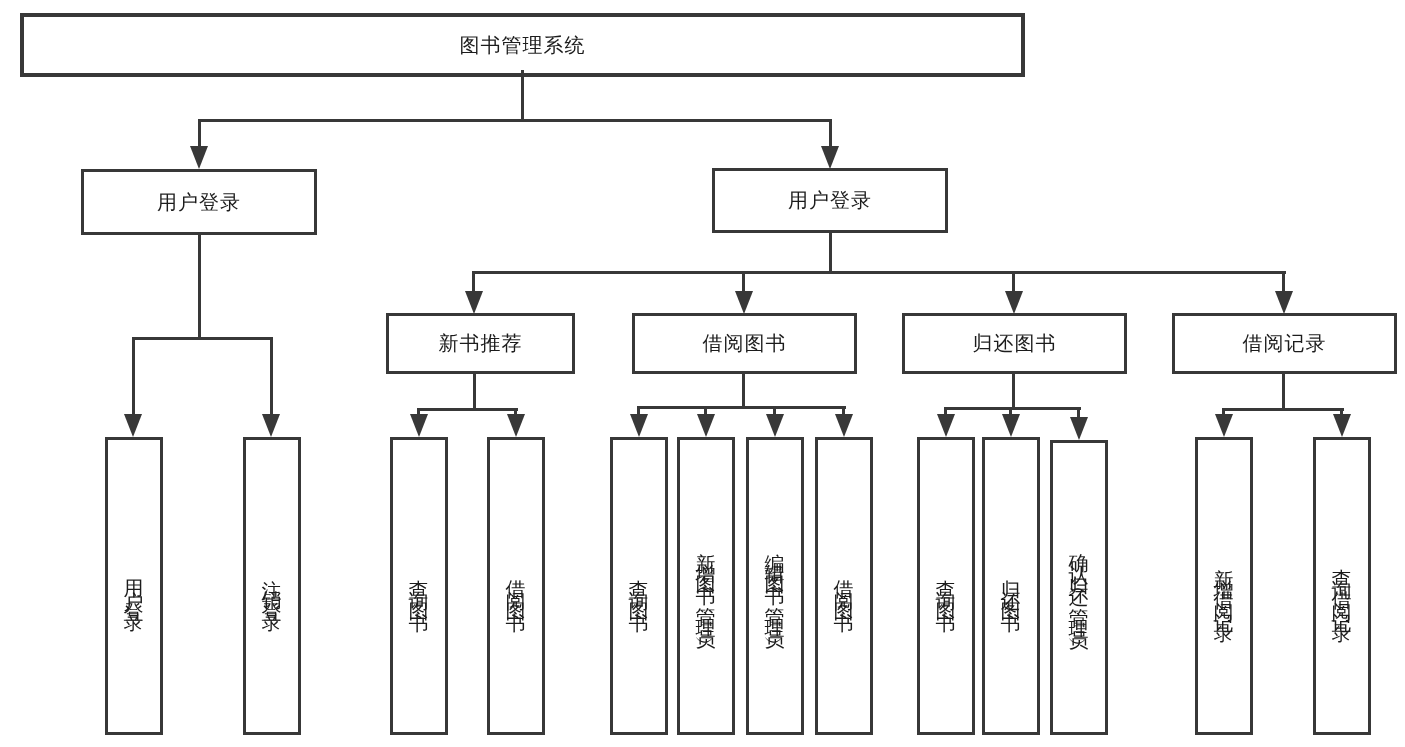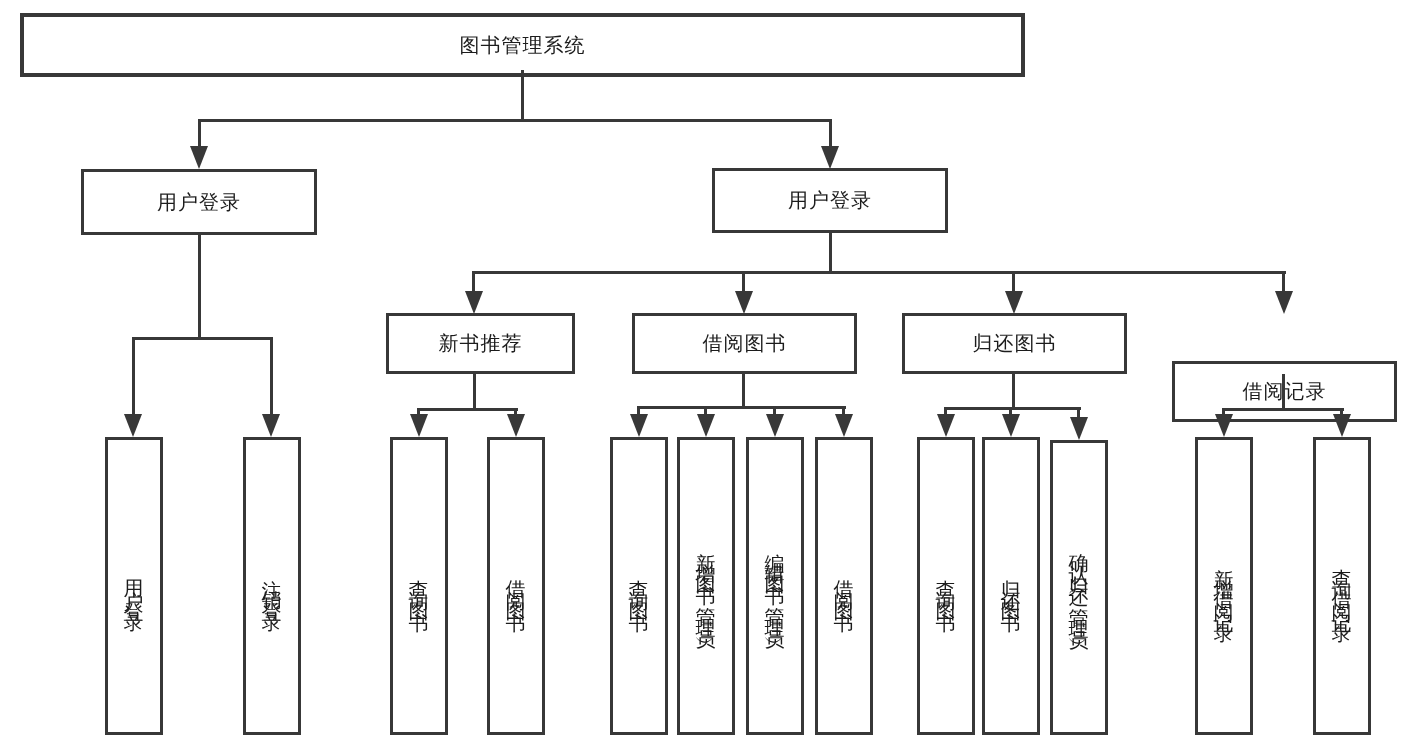--- a/index.html
+++ b/index.html
@@ -74,21 +74,21 @@
 
   <div class="box" style="left:362px;top:313px;width:189px;height:61px;margin-left:24px;">
     <span class="hlabel">新书推荐</span>
   </div>
   <div class="box" style="left:632px;top:313px;width:225px;height:61px;">
     <span class="hlabel">借阅图书</span>
   </div>
   <div class="box" style="left:902px;top:313px;width:225px;height:61px;">
     <span class="hlabel">归还图书</span>
   </div>
-  <div class="box" style="left:1172px;top:313px;width:225px;height:61px;margin-top:48px;">
+  <div class="box" style="left:1172px;top:313px;width:225px;height:61px;">
     <span class="hlabel">借阅记录</span>
   </div>
 
   <div class="box" style="left:105px;top:437px;width:58px;height:298px;">
     <span class="vlabel">用户登录</span>
   </div>
   <div class="box" style="left:243px;top:437px;width:58px;height:298px;">
     <span class="vlabel">注销登录</span>
   </div>
 

